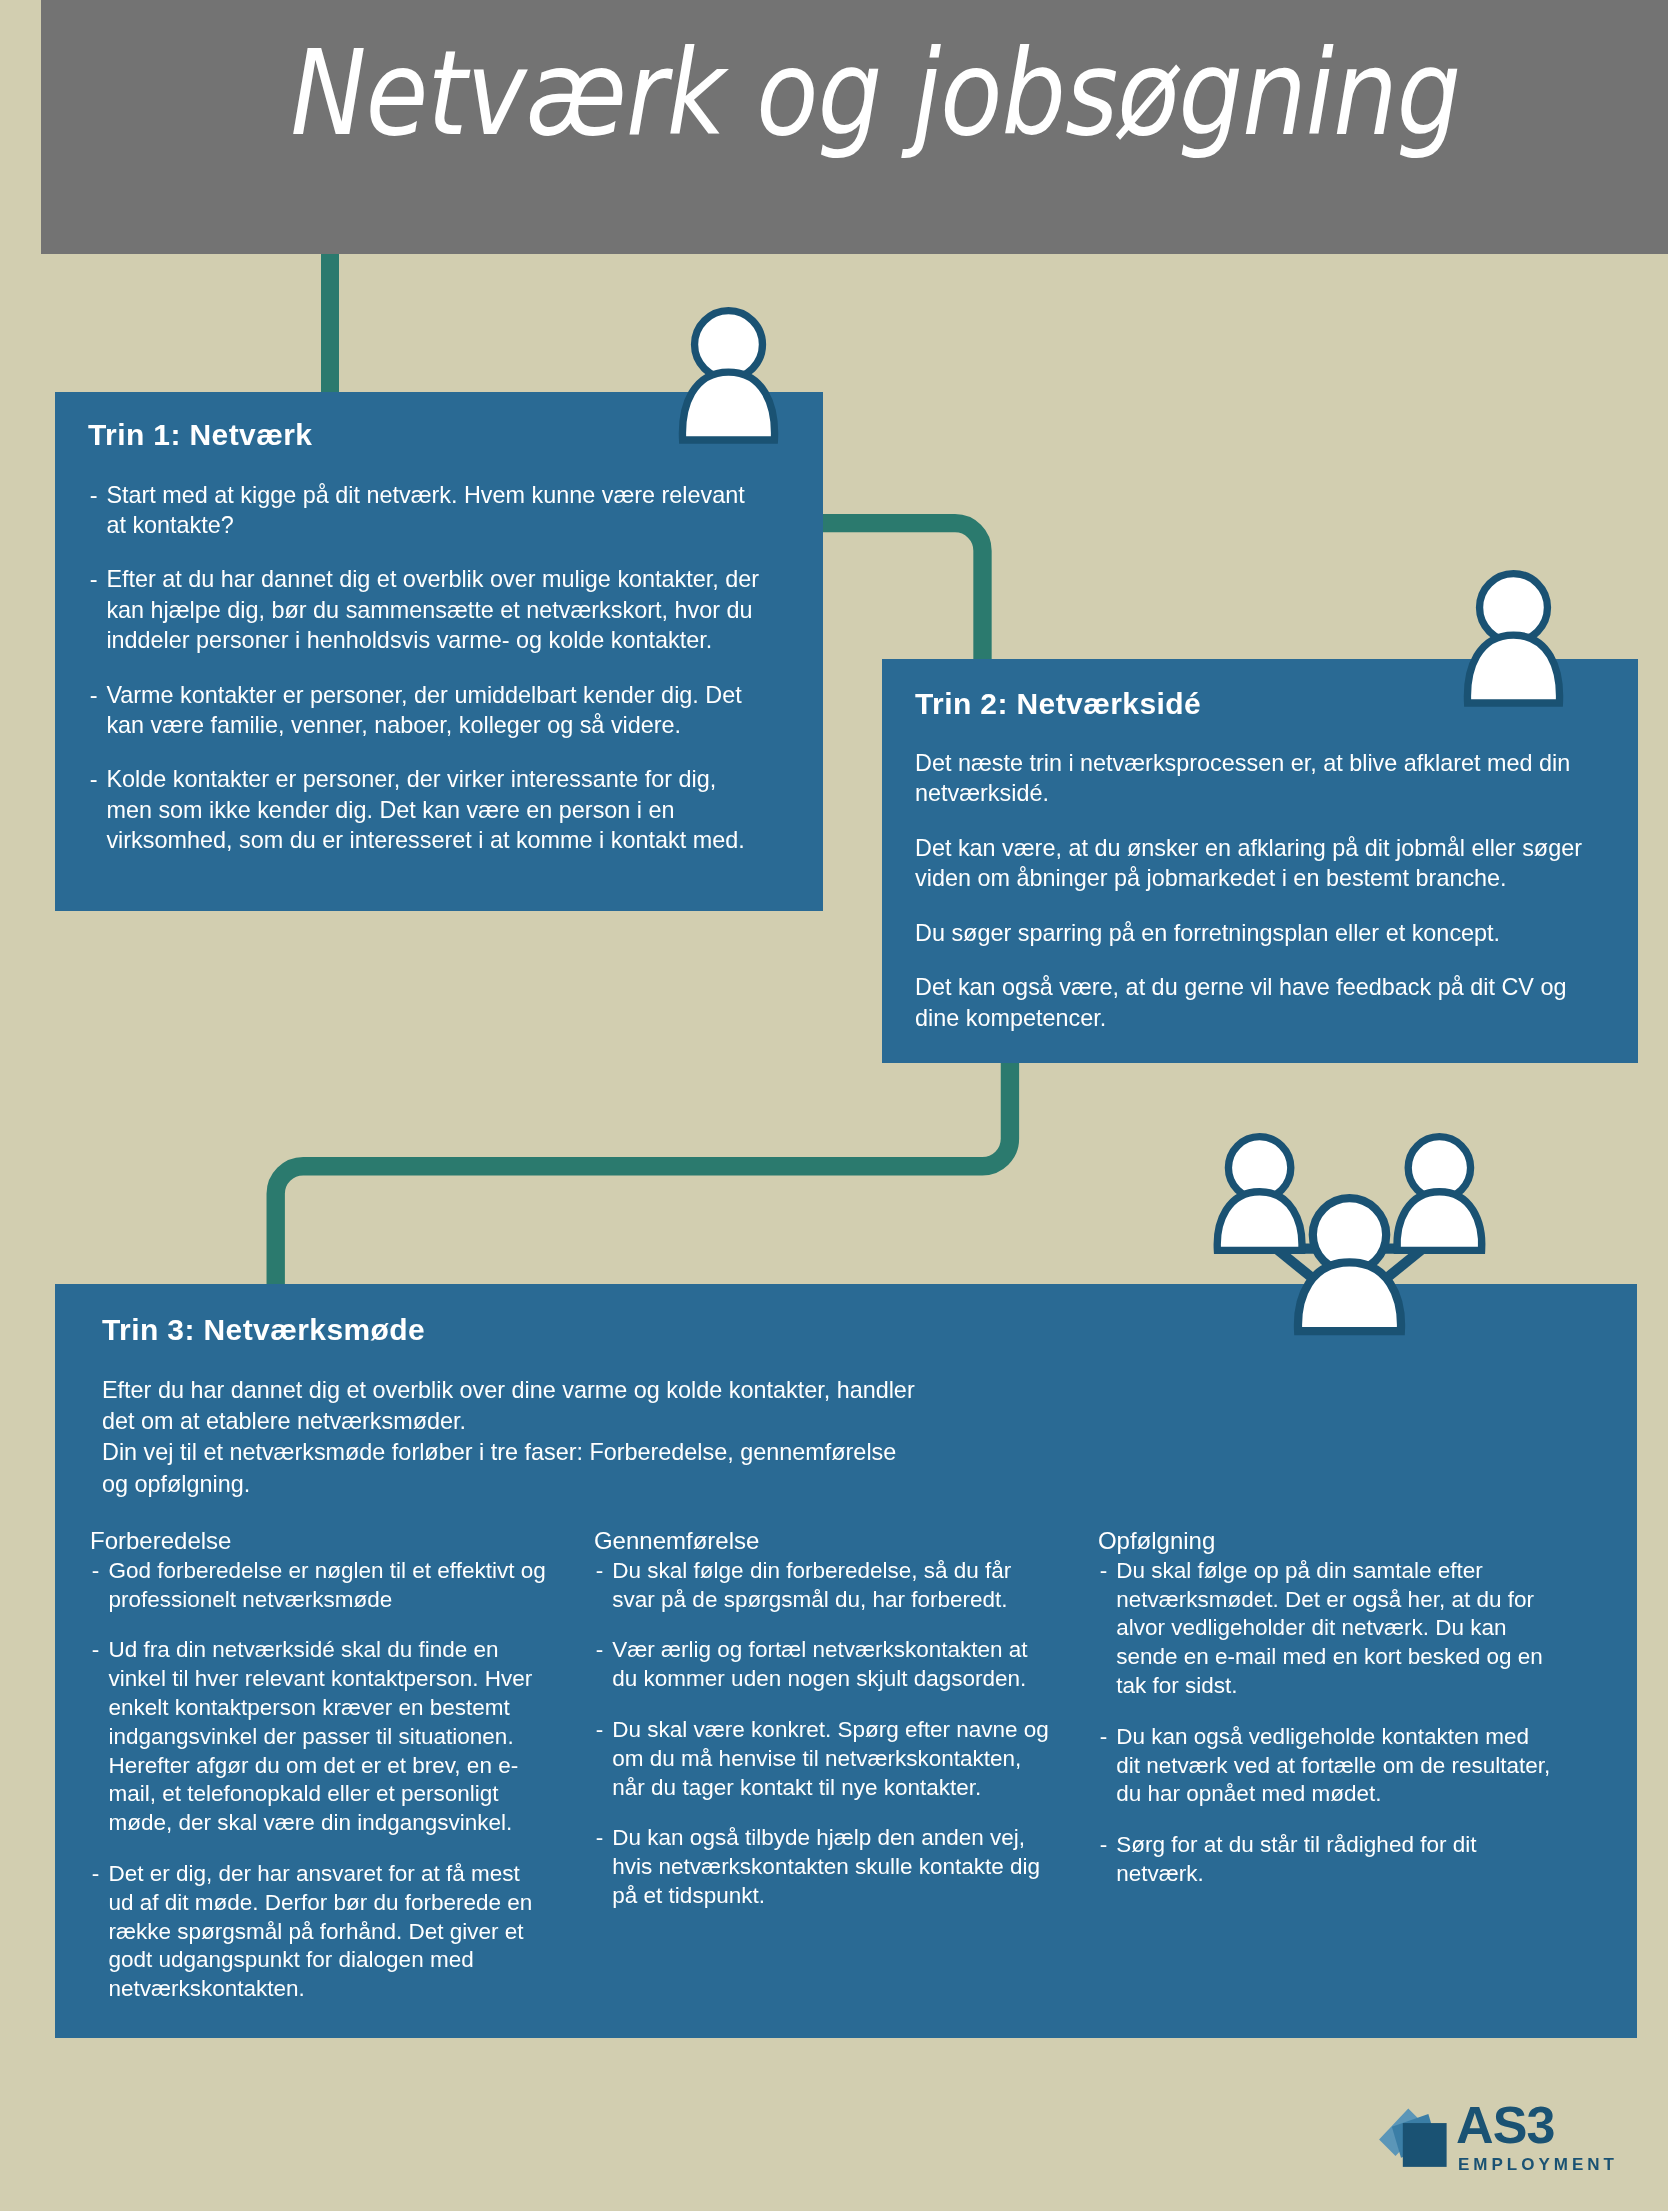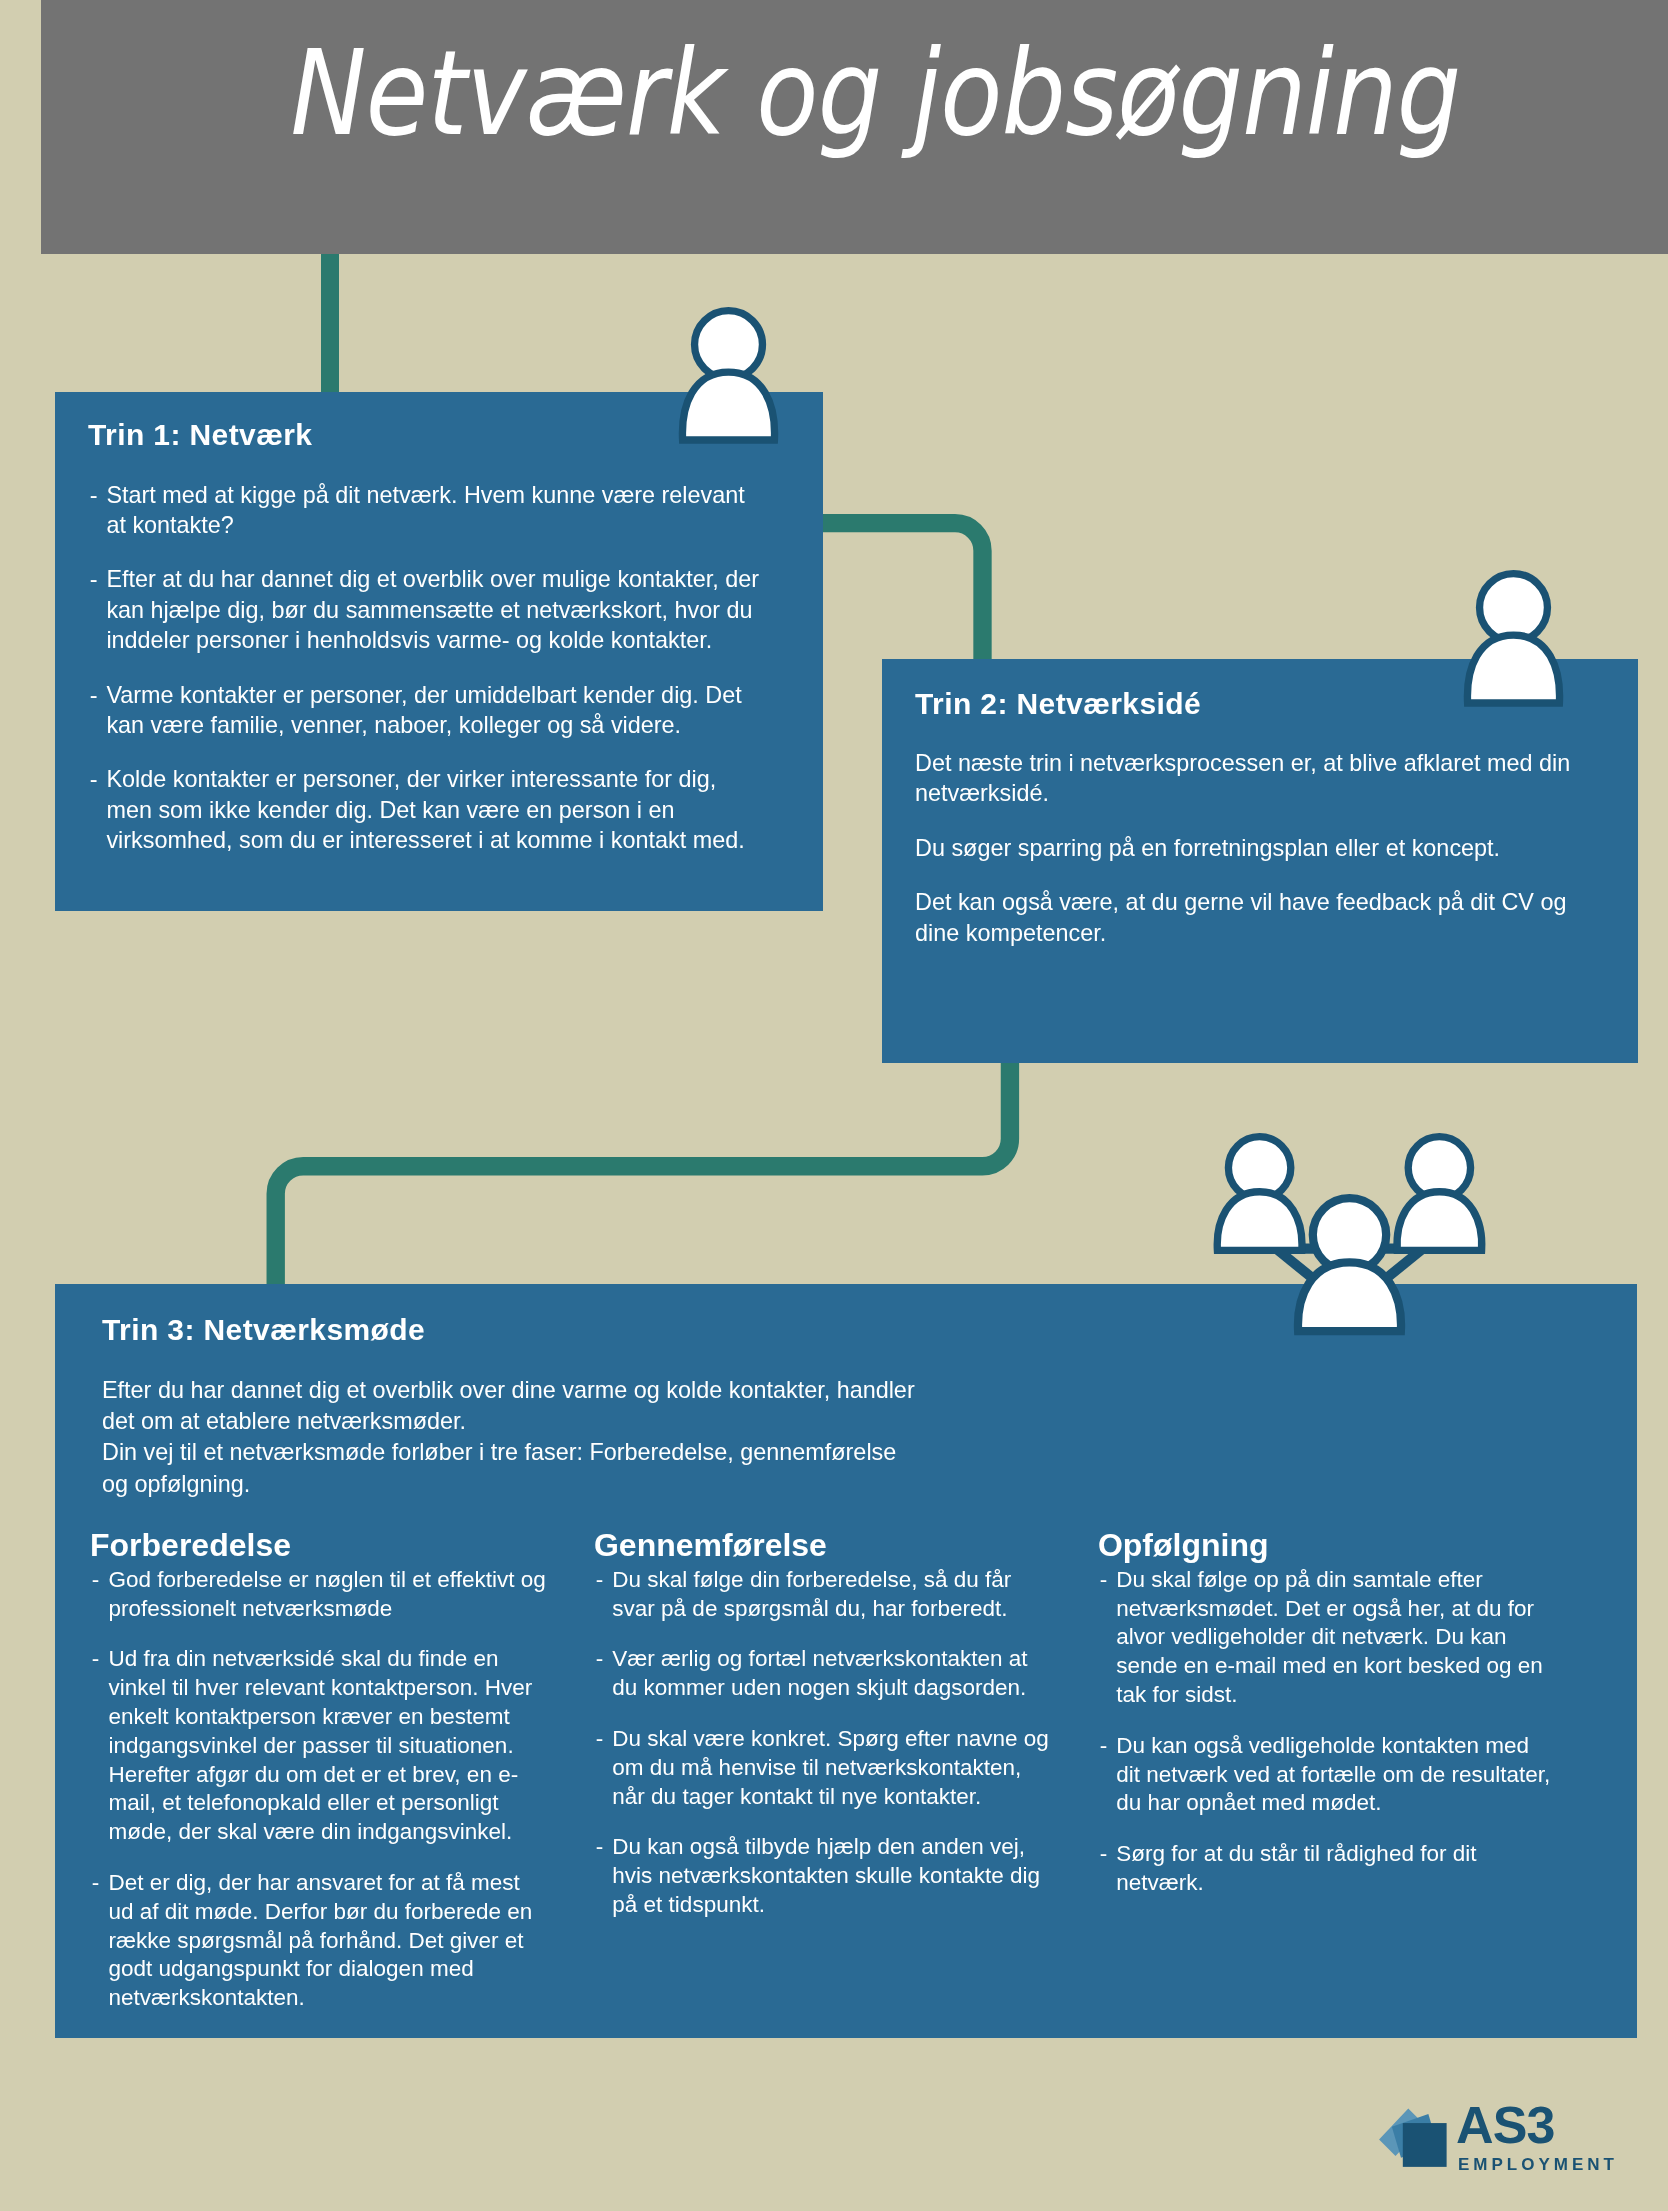--- a/index.html
+++ b/index.html
@@ -73,21 +73,21 @@
   
   #cols{
     position:absolute;left:55px;top:1527px;width:1582px;
     display:flex;
     gap:0px;
     box-sizing:border-box;
     padding-left:35px;padding-right:35px;
   }
   .col{width:33.33%;box-sizing:border-box;padding-right:44px;color:#ffffff;}
   .col-title{
-    font-size:32px;font-weight:bold;margin:0 0 1.8px 0;
+    font-size:24px;font-weight:normal;margin:0 0 1.8px 0;
     font-family:"Liberation Sans", sans-serif;
   }
   .col .body-p{font-size:22.5px;line-height:1.28;margin:0 0 22px 0;}
   .col .body-p:first-of-type{margin-top:0;}
 
   
   .person{position:absolute;}
   #person1{left:675px;top:306px;}
   #person2{left:1460px;top:569px;}
   #people3{left:1175px;top:1111px;}
@@ -132,20 +132,21 @@
     <div class="box-title">Trin 1: Netværk</div>
     <div class="body-p bullet">Start med at kigge på dit netværk. Hvem kunne være relevant at kontakte?</div>
     <div class="body-p bullet">Efter at du har dannet dig et overblik over mulige kontakter, der kan hjælpe dig, bør du sammensætte et netværkskort, hvor du inddeler personer i henholdsvis varme- og kolde kontakter.</div>
     <div class="body-p bullet">Varme kontakter er personer, der umiddelbart kender dig. Det kan være familie, venner, naboer, kolleger og så videre.</div>
     <div class="body-p bullet">Kolde kontakter er personer, der virker interessante for dig, men som ikke kender dig. Det kan være en person i en virksomhed, som du er interesseret i at komme i kontakt med.</div>
   </div>
 
   <div class="box" id="box2">
     <div class="box-title">Trin 2: Netværksidé</div>
     <div class="body-p">Det næste trin i netværksprocessen er, at blive afklaret med din netværksidé.</div>
+    <div class="body-p">Det kan være, at du ønsker en afklaring på dit jobmål eller søger viden om åbninger på jobmarkedet i en bestemt branche.</div>
     <div class="body-p">Du søger sparring på en forretningsplan eller et koncept.</div>
     <div class="body-p">Det kan også være, at du gerne vil have feedback på dit CV og dine kompetencer.</div>
   </div>
 
   <div class="box" id="box3">
     <div class="box-title">Trin 3: Netværksmøde</div>
     <div id="box3-intro" style="white-space:pre-line">Efter du har dannet dig et overblik over dine varme og kolde kontakter, handler det om at etablere netværksmøder.
 Din vej til et netværksmøde forløber i tre faser: Forberedelse, gennemførelse og opfølgning.</div>
   </div>
 

